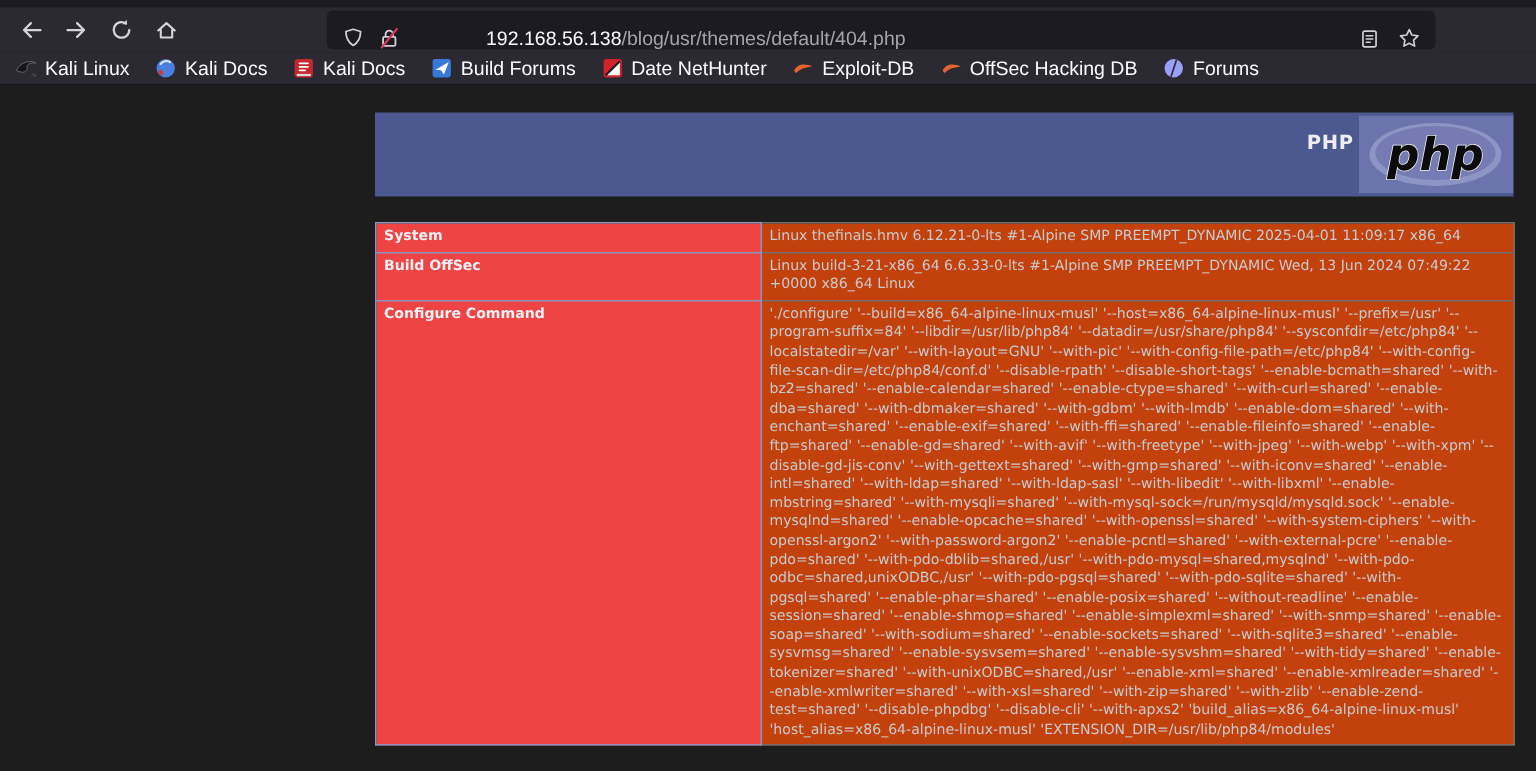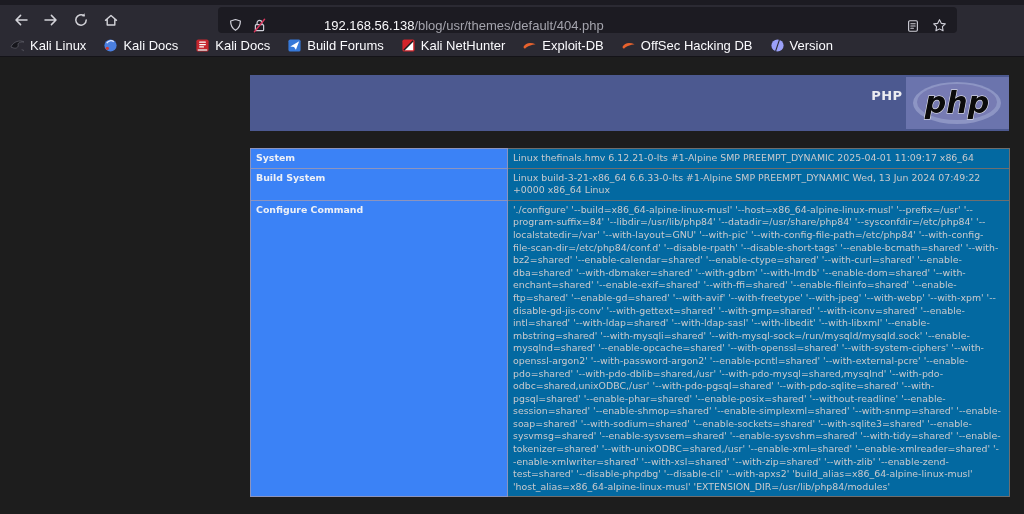--- a/index.html
+++ b/index.html
@@ -31,23 +31,23 @@
   
   .page { position: absolute; top: 58px; left: 0; width: 1024px; height: 456px; background: #1d1d1d; }
   .content { position: absolute; left: 250px; top: 17px; width: 759px; font-family: "DejaVu Sans", sans-serif; }
 
   .php-header { height: 56px; background: #4c5990; position: relative; }
   .php-header h1 { font-size: 13px; font-weight: bold; color: #ececf1; padding: 13px 0 0 12px; letter-spacing: 0.4px; text-align: right; }
   .php-logo { position: absolute; right: 0; top: 2px; width: 103px; height: 52px; }
 
   table.info { width: 759px; border-collapse: collapse; table-layout: fixed; margin-top: 17px;
                font-size: 9.4px; }
-  td.e { background: #3b82f6; color: #eef0f6; font-weight: bold; border: 1px solid #8d94bd;
+  td.e { background: #ef4444; color: #eef0f6; font-weight: bold; border: 1px solid #8d94bd;
          padding: 3px 5px; vertical-align: top; }
-  td.v { background: #0369a1; color: #c9cacd; border: 1px solid #6e6e6e;
+  td.v { background: #c2410c; color: #c9cacd; border: 1px solid #6e6e6e;
          padding: 3px 8px 3px 5px; line-height: 12.6px; overflow-wrap: anywhere; vertical-align: top; }
 </style>
 </head>
 <body>
 
 <div class="chrome">
   <div class="win-strip"></div>
 
   <div class="toolbar">
     <div class="nav-btns">
@@ -128,41 +128,41 @@
           <path d="M3.5 9 13 3.5 9.5 12.5 7.5 9.5z" fill="#ffffff"></path>
         </svg>
       <span>Build Forums</span>
     </div>
     <div class="bookmark">
       <svg viewBox="0 0 16 16">
           <rect x="1.5" y="1.5" width="13" height="13" rx="2" fill="#d2232a"></rect>
           <path d="M3 13 13 3v10z" fill="#ffffff"></path>
           <path d="M3 13 13 3" stroke="#1b1b1f" stroke-width="1.6"></path>
         </svg>
-      <span>Kali NetHunter</span>
+      <span>Date NetHunter</span>
     </div>
     <div class="bookmark">
       <svg viewBox="0 0 16 16">
           <path d="M1.5 9.5C4 4.5 9.5 4.5 14.5 6.6 10.5 7.4 5.5 8.2 3.2 11.4 2.3 11 1.7 10.3 1.5 9.5Z" fill="#e8622d"></path>
         </svg>
       <span>Exploit-DB</span>
     </div>
     <div class="bookmark">
       <svg viewBox="0 0 16 16">
           <path d="M1.5 9.5C4 4.5 9.5 4.5 14.5 6.6 10.5 7.4 5.5 8.2 3.2 11.4 2.3 11 1.7 10.3 1.5 9.5Z" fill="#e8622d"></path>
         </svg>
       <span>OffSec Hacking DB</span>
     </div>
     <div class="bookmark">
       <svg viewBox="0 0 16 16">
           <circle cx="8" cy="8" r="6.5" fill="#9aa0f8"></circle>
           <path d="M8 1.5A6.5 6.5 0 0 0 8 14.5 6.5 6.5 0 0 1 8 1.5Z" fill="#4449ee"></path>
           <path d="M6 14 10 2" stroke="#2b2a33" stroke-width="1.2"></path>
         </svg>
-      <span>Version</span>
+      <span>Forums</span>
     </div>
   </div>
 </div>
 
 <div class="page">
   <div class="content">
 
     <div class="php-header">
       <h1>PHP Version 8.4.5</h1>
       <svg class="php-logo" viewBox="0 0 103 52">
@@ -177,21 +177,21 @@
       <colgroup>
           <col style="width:257px">
           <col style="width:502px">
         </colgroup>
       <tbody>
         <tr>
           <td class="e">System</td>
           <td class="v">Linux thefinals.hmv 6.12.21-0-lts #1-Alpine SMP PREEMPT_DYNAMIC 2025-04-01 11:09:17 x86_64</td>
         </tr>
         <tr>
-          <td class="e">Build System</td>
+          <td class="e">Build OffSec</td>
           <td class="v">Linux build-3-21-x86_64 6.6.33-0-lts #1-Alpine SMP PREEMPT_DYNAMIC Wed, 13 Jun 2024 07:49:22 +0000 x86_64 Linux</td>
         </tr>
         <tr>
           <td class="e">Configure Command</td>
           <td class="v">'./configure' '--build=x86_64-alpine-linux-musl' '--host=x86_64-alpine-linux-musl' '--prefix=/usr' '--program-suffix=84' '--libdir=/usr/lib/php84' '--datadir=/usr/share/php84' '--sysconfdir=/etc/php84' '--localstatedir=/var' '--with-layout=GNU' '--with-pic' '--with-config-file-path=/etc/php84' '--with-config-file-scan-dir=/etc/php84/conf.d' '--disable-rpath' '--disable-short-tags' '--enable-bcmath=shared' '--with-bz2=shared' '--enable-calendar=shared' '--enable-ctype=shared' '--with-curl=shared' '--enable-dba=shared' '--with-dbmaker=shared' '--with-gdbm' '--with-lmdb' '--enable-dom=shared' '--with-enchant=shared' '--enable-exif=shared' '--with-ffi=shared' '--enable-fileinfo=shared' '--enable-ftp=shared' '--enable-gd=shared' '--with-avif' '--with-freetype' '--with-jpeg' '--with-webp' '--with-xpm' '--disable-gd-jis-conv' '--with-gettext=shared' '--with-gmp=shared' '--with-iconv=shared' '--enable-intl=shared' '--with-ldap=shared' '--with-ldap-sasl' '--with-libedit' '--with-libxml' '--enable-mbstring=shared' '--with-mysqli=shared' '--with-mysql-sock=/run/mysqld/mysqld.sock' '--enable-mysqlnd=shared' '--enable-opcache=shared' '--with-openssl=shared' '--with-system-ciphers' '--with-openssl-argon2' '--with-password-argon2' '--enable-pcntl=shared' '--with-external-pcre' '--enable-pdo=shared' '--with-pdo-dblib=shared,/usr' '--with-pdo-mysql=shared,mysqlnd' '--with-pdo-odbc=shared,unixODBC,/usr' '--with-pdo-pgsql=shared' '--with-pdo-sqlite=shared' '--with-pgsql=shared' '--enable-phar=shared' '--enable-posix=shared' '--without-readline' '--enable-session=shared' '--enable-shmop=shared' '--enable-simplexml=shared' '--with-snmp=shared' '--enable-soap=shared' '--with-sodium=shared' '--enable-sockets=shared' '--with-sqlite3=shared' '--enable-sysvmsg=shared' '--enable-sysvsem=shared' '--enable-sysvshm=shared' '--with-tidy=shared' '--enable-tokenizer=shared' '--with-unixODBC=shared,/usr' '--enable-xml=shared' '--enable-xmlreader=shared' '--enable-xmlwriter=shared' '--with-xsl=shared' '--with-zip=shared' '--with-zlib' '--enable-zend-test=shared' '--disable-phpdbg' '--disable-cli' '--with-apxs2' 'build_alias=x86_64-alpine-linux-musl' 'host_alias=x86_64-alpine-linux-musl' 'EXTENSION_DIR=/usr/lib/php84/modules'</td>
         </tr>
 
       </tbody>
     </table>
 

